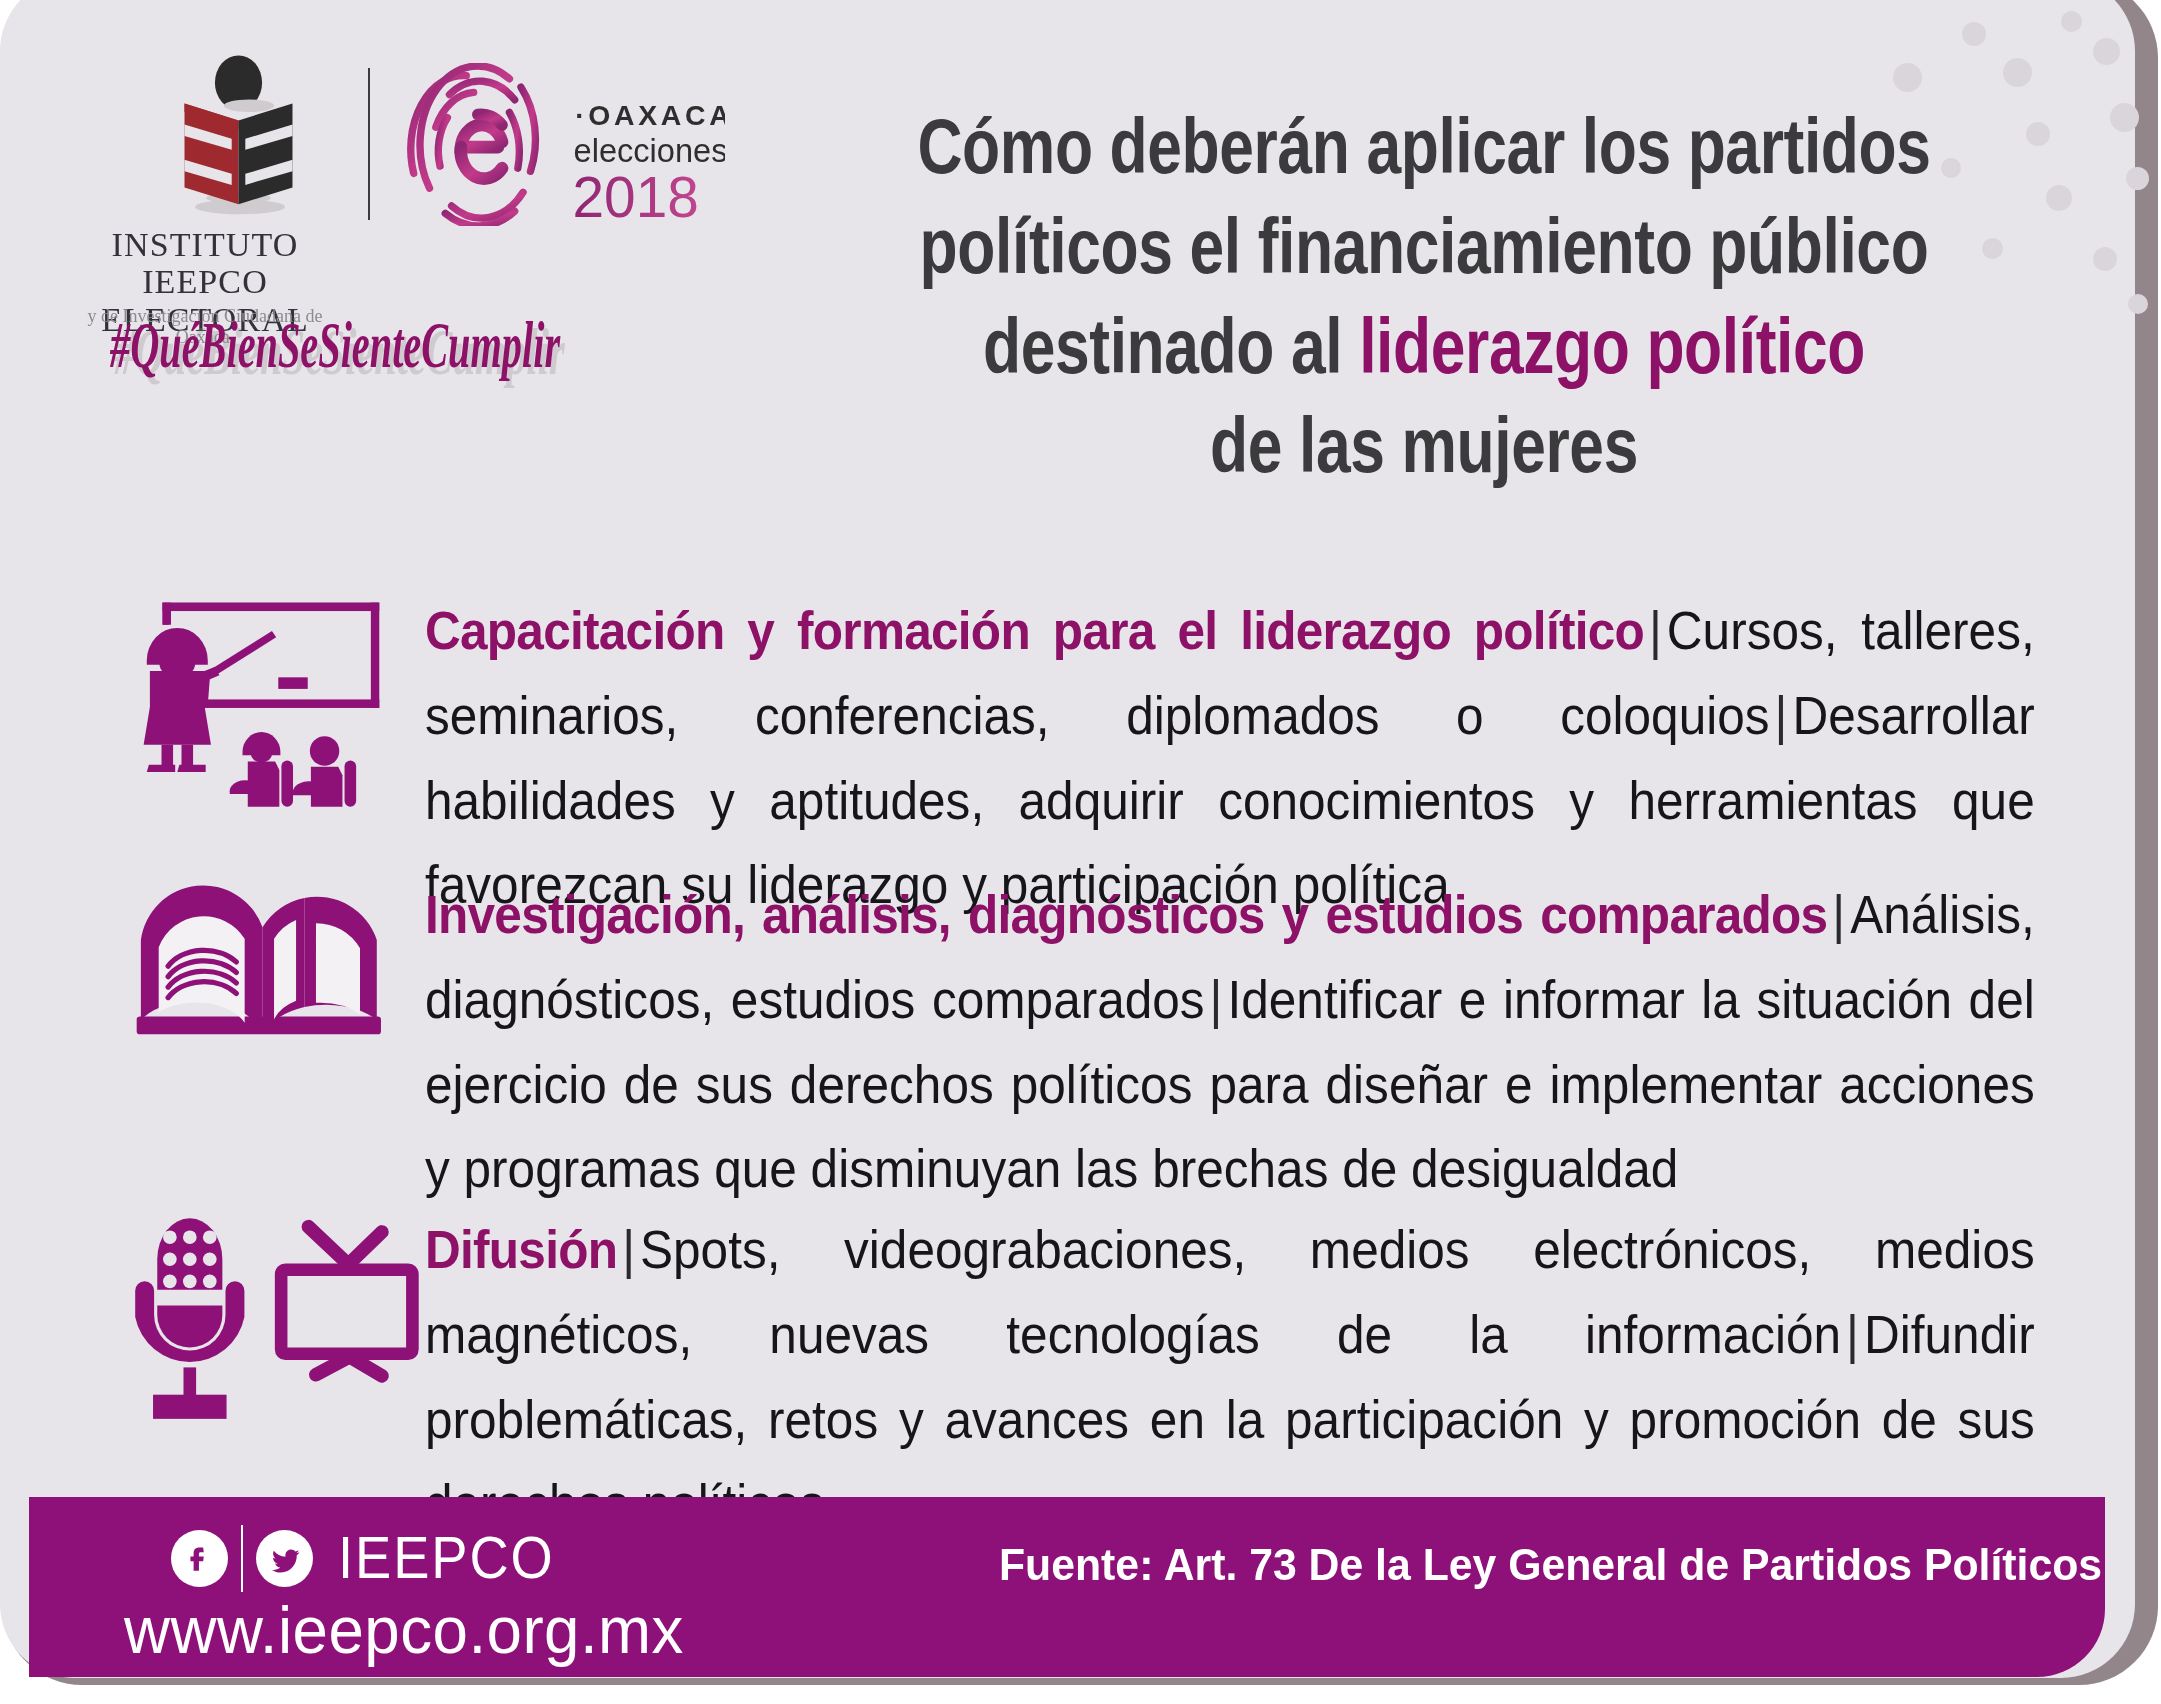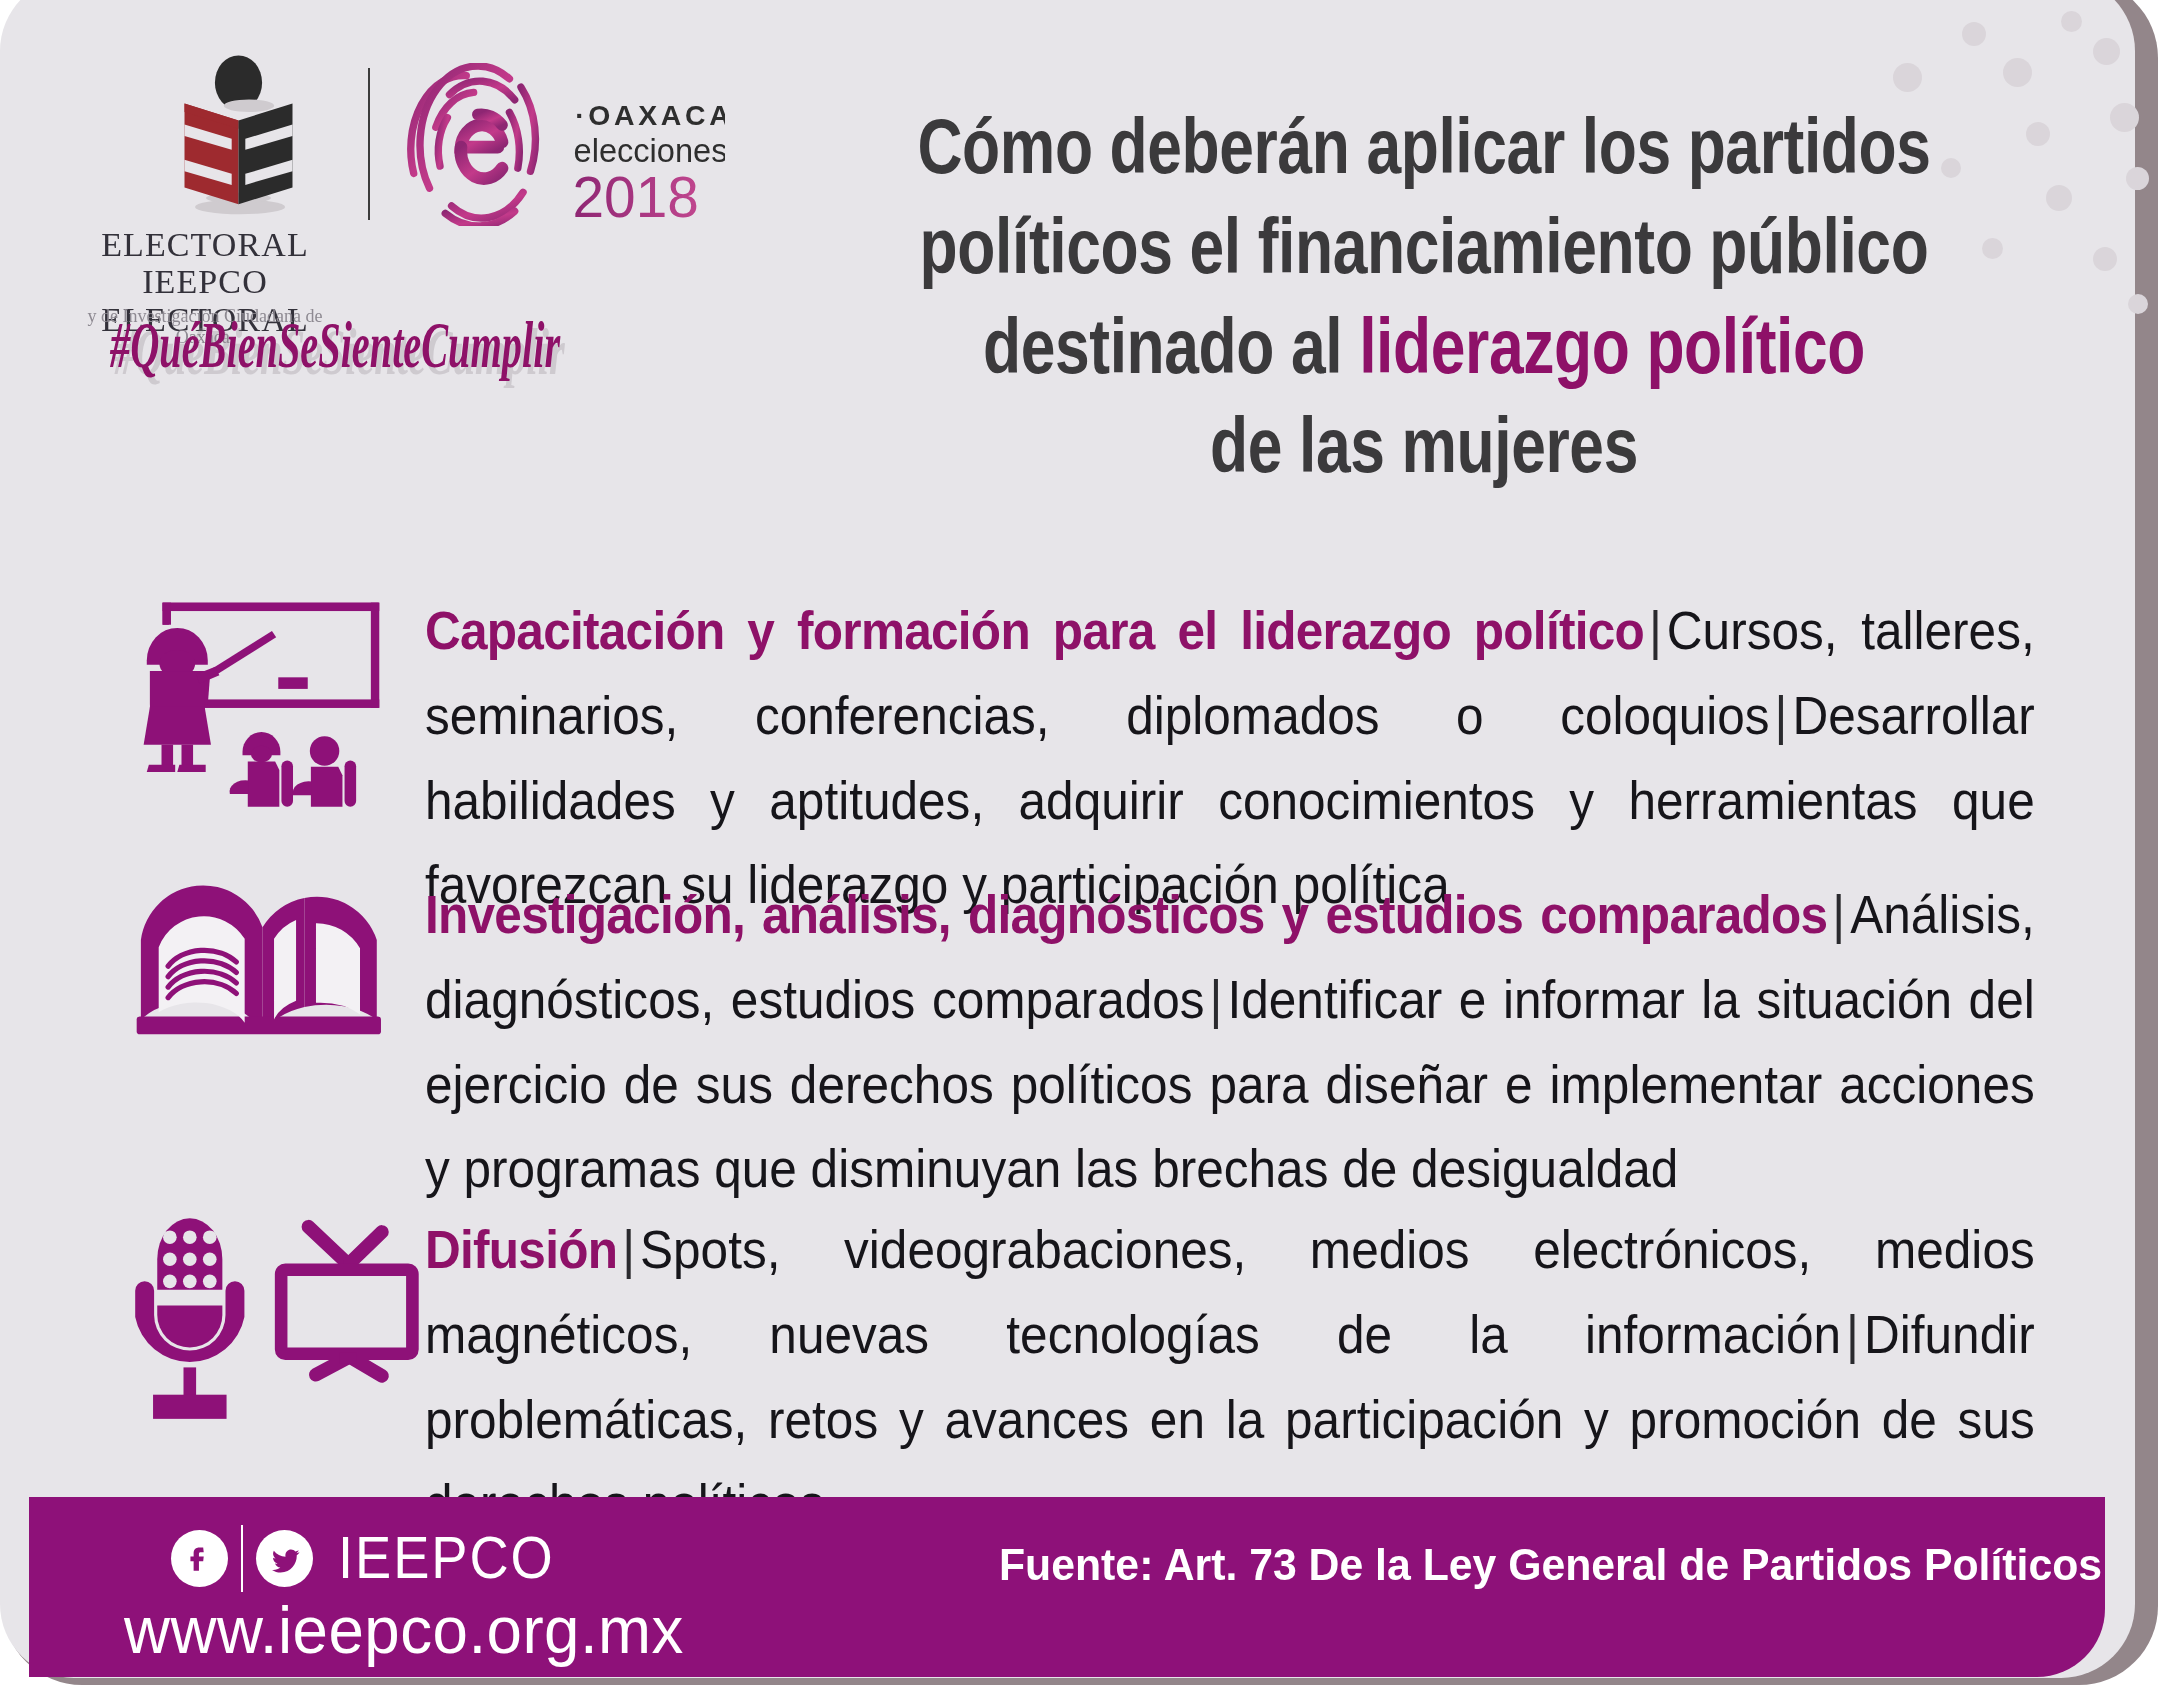--- a/index.html
+++ b/index.html
@@ -176,21 +176,21 @@
           <path d="M188 160 L118 160 A40 46 0 0 1 196 150" stroke-width="24"></path>
           <path d="M118 160 A44 52 0 0 0 196 200" stroke-width="24"></path>
           <path d="M150 98 A52 60 0 0 1 196 118" stroke-width="22"></path>
         </g>
         <text x="335" y="118" font-family="'Liberation Sans',sans-serif" font-weight="bold" font-size="54" letter-spacing="7" fill="#2e2e2e">·OAXACA·</text>
         <text x="332" y="188" font-family="'Liberation Sans',sans-serif" font-size="62" fill="#2e2e2e">elecciones</text>
         <text x="330" y="292" font-family="'Liberation Sans',sans-serif" font-size="108" fill="url(#yr)">2018</text>
       </svg>
     </div>
 
-    <div class="logotext" style="top:179px;font-size:34px;">ELECTORAL</div>
+    <div class="logotext" style="top:179px;font-size:34px;">INSTITUTO</div>
     <div class="logotext" style="top:216px;font-size:34px;">IEEPCO ELECTORAL</div>
     <div class="logotext" style="top:259px;font-size:18px;color:#8e8a92;letter-spacing:0px;">y de Investigación Ciudadana de Oaxaca.</div>
   </div>
 
   <div id="hashtag">#QuéBienSeSienteCumplir</div>
 
   <div id="title">
     <span>Cómo deberán aplicar los partidos</span><br>
     <span>políticos el financiamiento público</span><br>
     <span>destinado al </span><span class="hl">liderazgo político</span><br>

